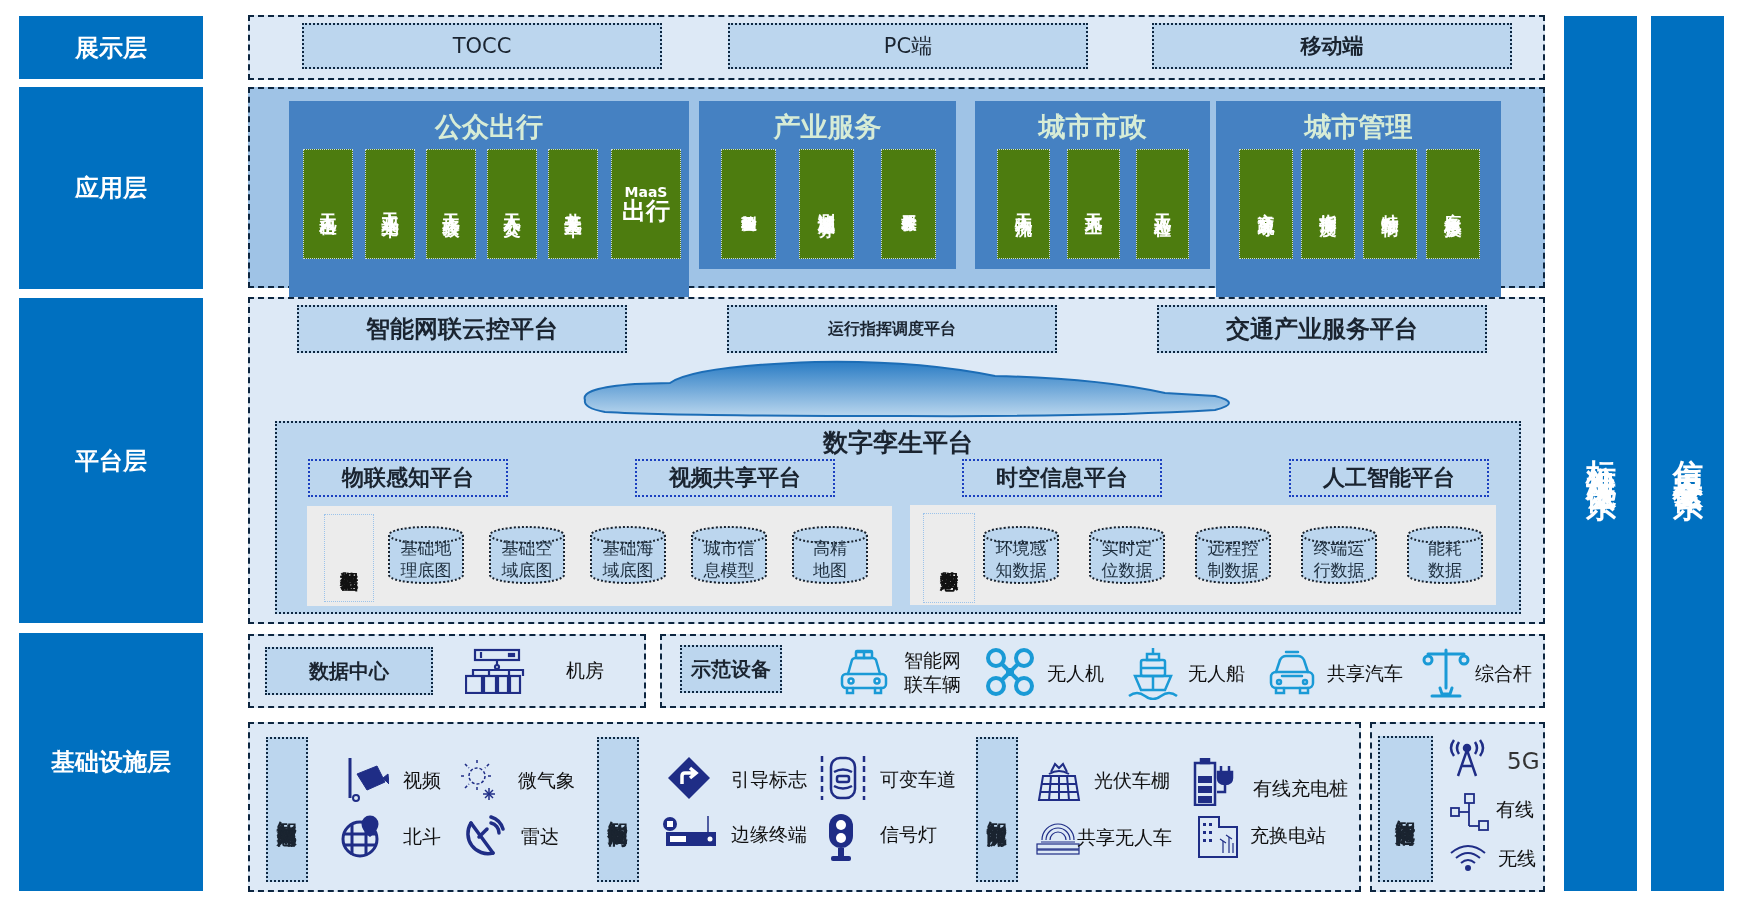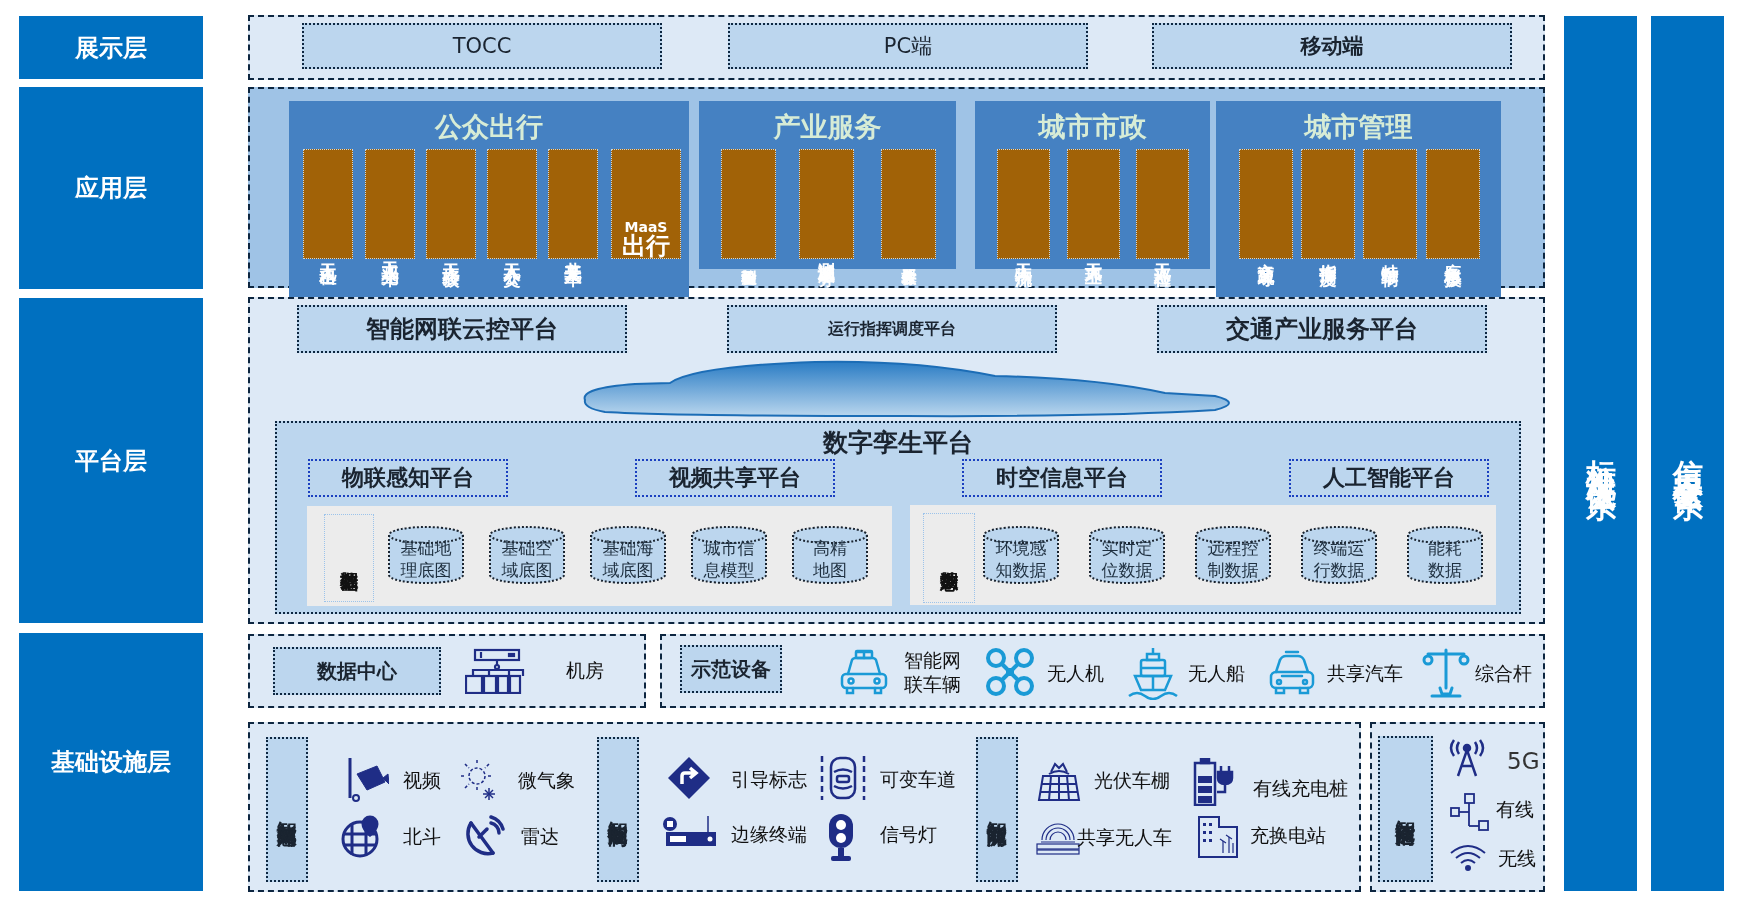--- a/index.html
+++ b/index.html
@@ -18,22 +18,22 @@
 
   .dotbox { position: absolute; border: 2px dotted #0d2640; background: #bcd6ee;
     display: flex; align-items: center; justify-content: center; font-weight: bold; color: #1a2430; }
   .dotbox-blue { position: absolute; border: 2px dotted #1a3fc0; background: #bcd6ee;
     display: flex; align-items: center; justify-content: center; font-weight: bold; color: #1a2430; font-size: 22px; }
 
   
   .app-group { position: absolute; background: #4581c2; }
   .app-group .gtitle { position: absolute; left: 0; right: 0; top: 8px; text-align: center;
     font-size: 27px; font-weight: bold; color: #d7ecd6; }
-  .app-item { position: absolute; background: #a16207; border: 1.5px dotted #c8d8e4;
-    color: #fff; font-weight: bold; font-size: 17px; display: flex; align-items: center; justify-content: flex-end;
+  .app-item { position: absolute; background: #4d7c0f; border: 1.5px dotted #c8d8e4;
+    color: #fff; font-weight: bold; font-size: 17px; display: flex; align-items: center; justify-content: center;
     writing-mode: vertical-rl; text-orientation: upright; letter-spacing: 2px; line-height: 1; }
   .app-item.small { font-size: 15px; letter-spacing: 0px; }
   .app-item.maas { writing-mode: horizontal-tb; flex-direction: column; font-size: 14px; letter-spacing: 0; }
   .app-item.maas span.big { font-size: 24px; }
 
   
   .data-panel { position: absolute; background: #ececec; }
   .vlabel { position: absolute; border: 1.5px dotted #9cc3ea; background: #ececec;
     writing-mode: vertical-rl; text-orientation: upright; font-weight: bold; font-size: 18px;
     display: flex; align-items: center; justify-content: center; color: #111; line-height: 1.15; }
@@ -283,21 +283,21 @@
         <ellipse cx="40" cy="10" rx="37" ry="8" fill="#bcd6ee" stroke="#1a2430" stroke-width="2" stroke-dasharray="2 2"></ellipse>
       </svg>
       <div class="ctext">
         <div>能耗</div>
         <div>数据</div>
       </div>
     </div>
   </div>
 
 <div class="frame light" style="left:248px;top:634px;width:398px;height:74px;"></div>
-<div class="dotbox" style="left:265px;top:647px;width:168px;height:48px;font-size:20px;margin-left:8px;">
+<div class="dotbox" style="left:265px;top:647px;width:168px;height:48px;font-size:20px;">
     <span>数据中心</span>
   </div>
 <div class="icon" style="left:465px;top:648px;">
   <svg width="64" height="46" viewBox="0 0 64 46" fill="none" stroke="#1f2d86" stroke-width="2.2">
     <rect x="10" y="2" width="44" height="10"></rect>
       <line x1="16" y1="4" x2="16" y2="10"></line>
       <rect x="44" y="6" width="5" height="2" fill="#1f2d86"></rect>
     <line x1="32" y1="12" x2="32" y2="18"></line>
       <circle cx="32" cy="19" r="2"></circle>
     <path d="M8 28 V22 H58 V28"></path>

